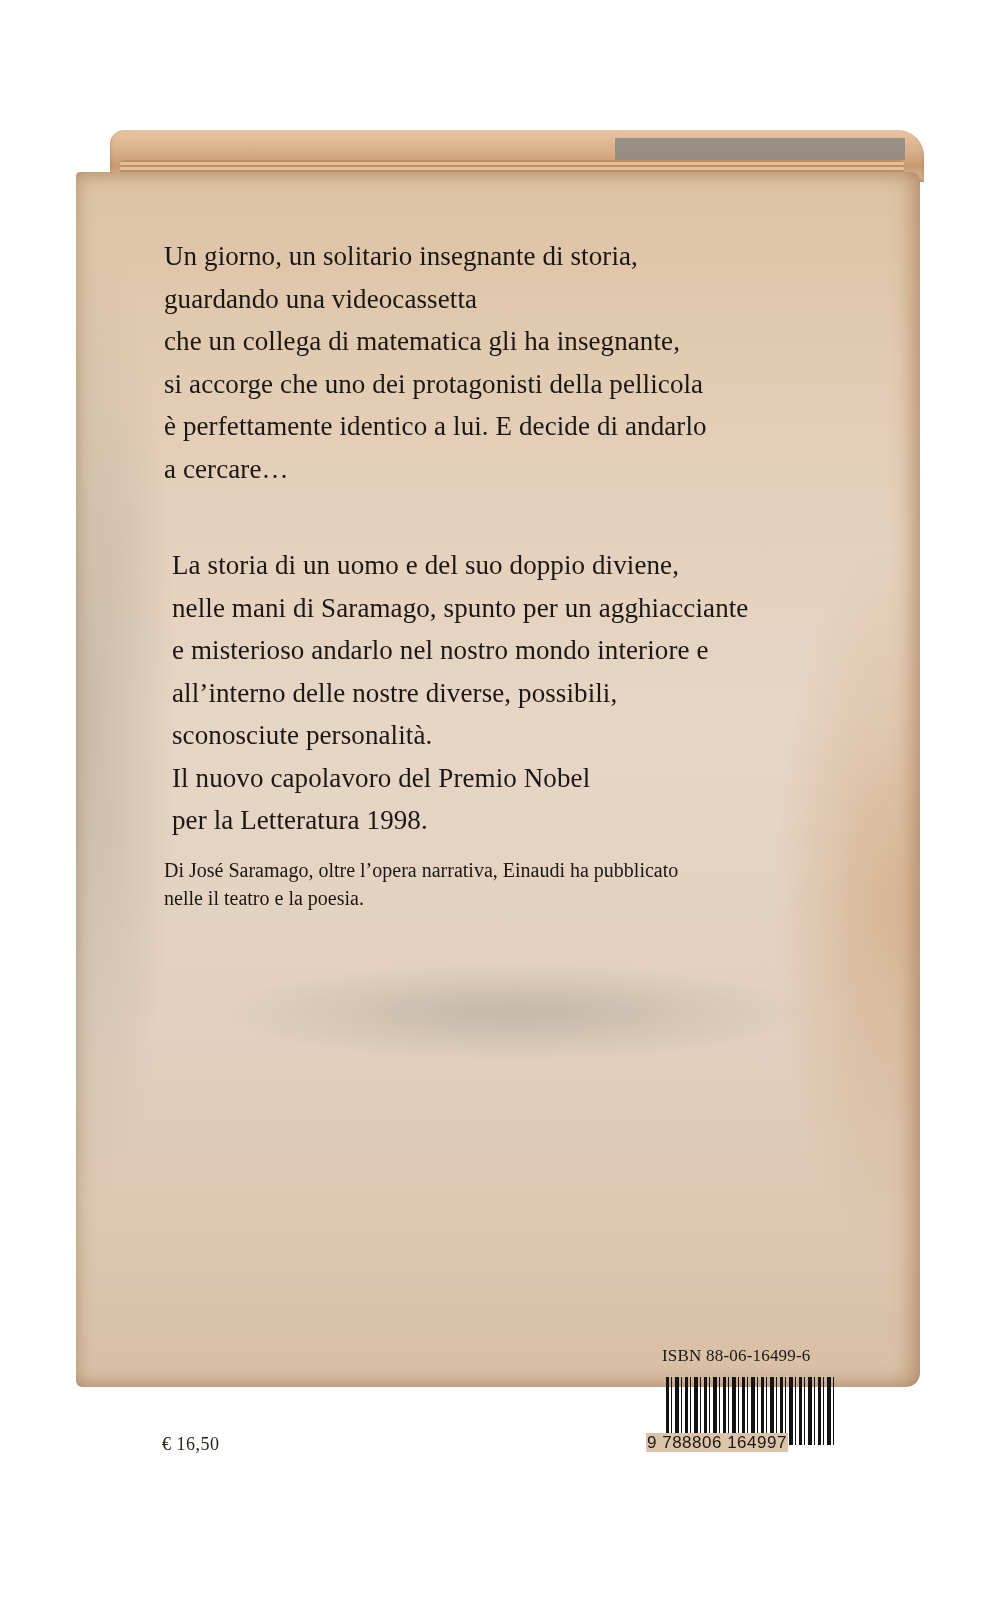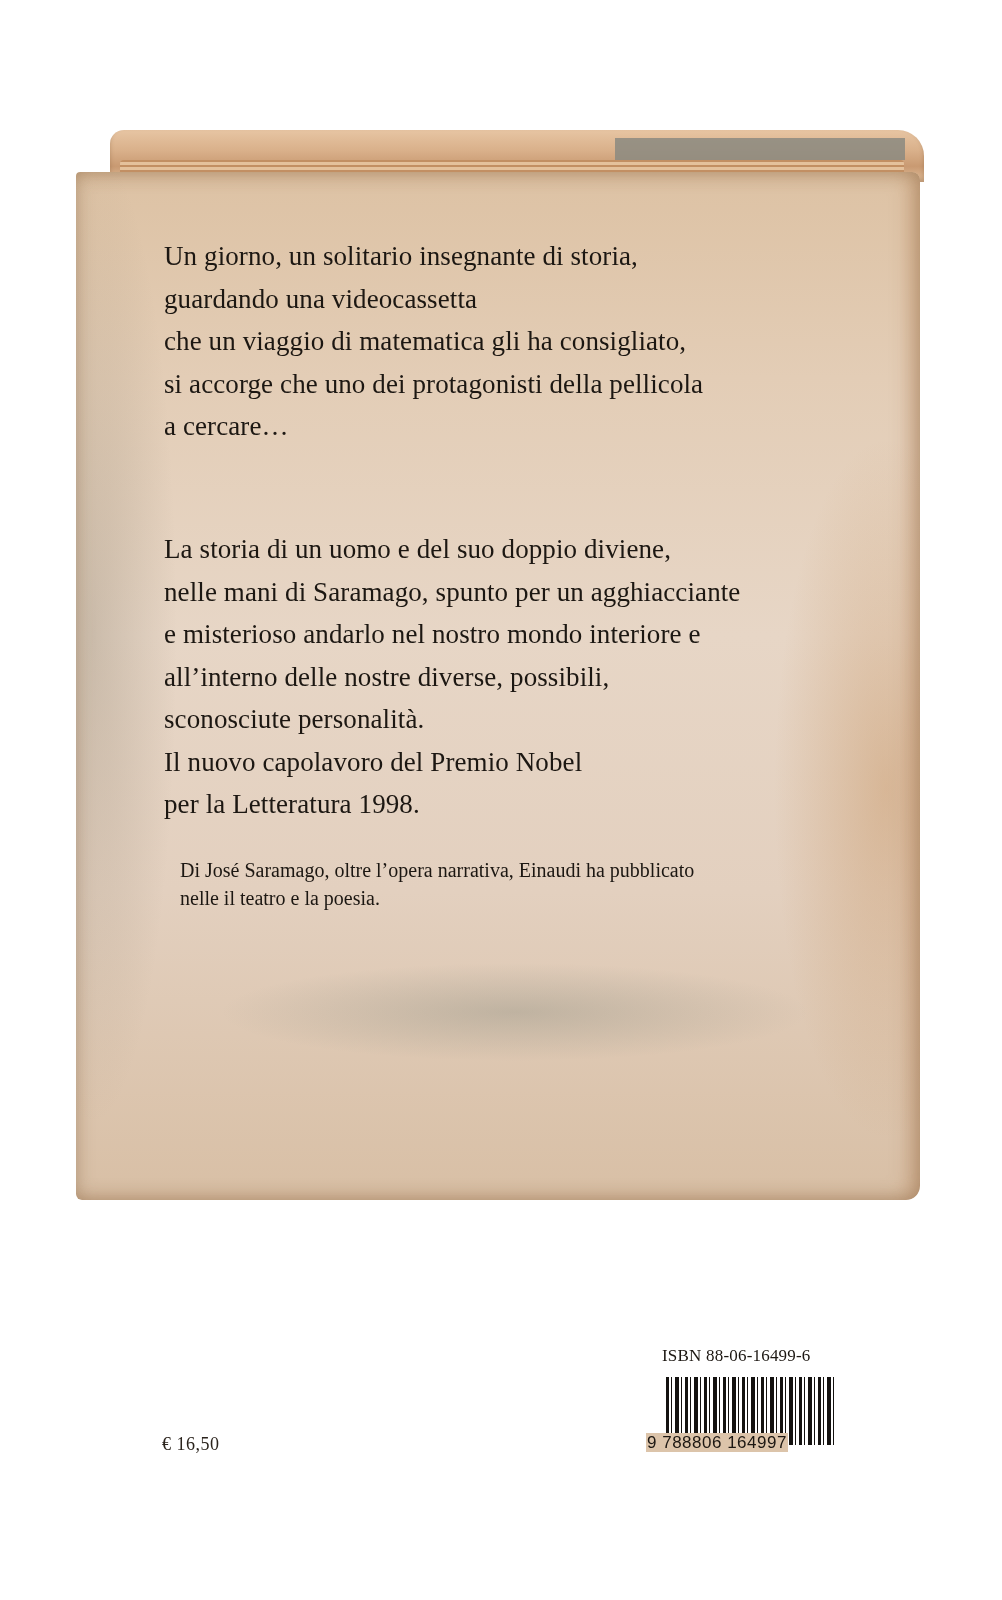--- a/index.html
+++ b/index.html
@@ -19,41 +19,41 @@
       position: absolute; left: 505px; top: 8px; width: 290px; height: 22px;
       background: #8b8a80; opacity: 0.85;
     }
     .book-top .page-lines {
       position: absolute; left: 10px; right: 20px; top: 30px; height: 16px;
       background: repeating-linear-gradient(#c28f63 0 2px, #e4c19c 2px 5px);
       border-radius: 4px;
     }
     
     .cover {
-      position: absolute; left: 76px; top: 172px; width: 844px; height: 1028px;
+      position: absolute; left: 76px; top: 172px; width: 844px; height: 1215px;
       background:
         radial-gradient(ellipse 420px 70px at 52% 840px, rgba(110,120,110,0.28), transparent 70%),
         radial-gradient(ellipse 160px 500px at 96% 60%, rgba(190,130,70,0.35), transparent 70%),
         radial-gradient(ellipse 120px 700px at 2% 45%, rgba(120,110,90,0.25), transparent 70%),
         linear-gradient(180deg, #ddc2a4 0%, #e3cdb6 20%, #e7d6c6 45%, #e3d0bf 70%, #d8bfa5 100%);
       border-radius: 4px 8px 14px 6px;
       box-shadow: inset 0 0 18px rgba(110,80,50,0.35), inset -10px 0 20px rgba(170,110,60,0.35);
     }
     .text-block {
       position: absolute; left: 88px; color: #1c1712;
       font-size: 27px; line-height: 42.5px; letter-spacing: 0.1px;
     }
     .text-block .line { display: block; white-space: nowrap; }
     .para1 { top: 63px; }
-    .para2 { top: 356px; }
+    .para2 { top: 372px; margin-left: 8px; }
     .note {
       position: absolute; left: 88px; top: 684px; color: #1c1712;
       font-size: 20px; line-height: 28px;
     }
-    .note .line { display: block; white-space: nowrap; margin-left: 16px; }
+    .note .line { display: block; white-space: nowrap; }
     .isbn {
       position: absolute; left: 586px; top: 1174px;
       font-family: Liberation Serif, serif;
       font-size: 17px; color: #1c1712; letter-spacing: 0.2px;
     }
     .barcode {
       position: absolute; left: 570px; top: 1205px; width: 190px; height: 78px; text-decoration: underline;
     }
     .barcode .bars {
       position: absolute; left: 20px; top: 0; width: 170px; height: 68px;
@@ -78,22 +78,23 @@
 
 <div class="book-top">
   <div class="grey-strip"></div>
   <div class="page-lines"></div>
 </div>
 
 <div class="cover">
   <div class="text-block para1">
     <span class="line">Un giorno, un solitario insegnante di storia,</span>
     <span class="line">guardando una videocassetta</span>
-    <span class="line">che un viaggio di matematica gli ha consigliato,</span>
+    <span class="line">che un collega di matematica gli ha insegnante,</span>
     <span class="line">si accorge che uno dei protagonisti della pellicola</span>
+    <span class="line">è perfettamente identico a lui. E decide di andarlo</span>
     <span class="line">a cercare…</span>
   </div>
 
   <div class="text-block para2">
     <span class="line">La storia di un uomo e del suo doppio diviene,</span>
     <span class="line">nelle mani di Saramago, spunto per un agghiacciante</span>
     <span class="line">e misterioso andarlo nel nostro mondo interiore e</span>
     <span class="line">all’interno delle nostre diverse, possibili,</span>
     <span class="line">sconosciute personalità.</span>
     <span class="line">Il nuovo capolavoro del Premio Nobel</span>

